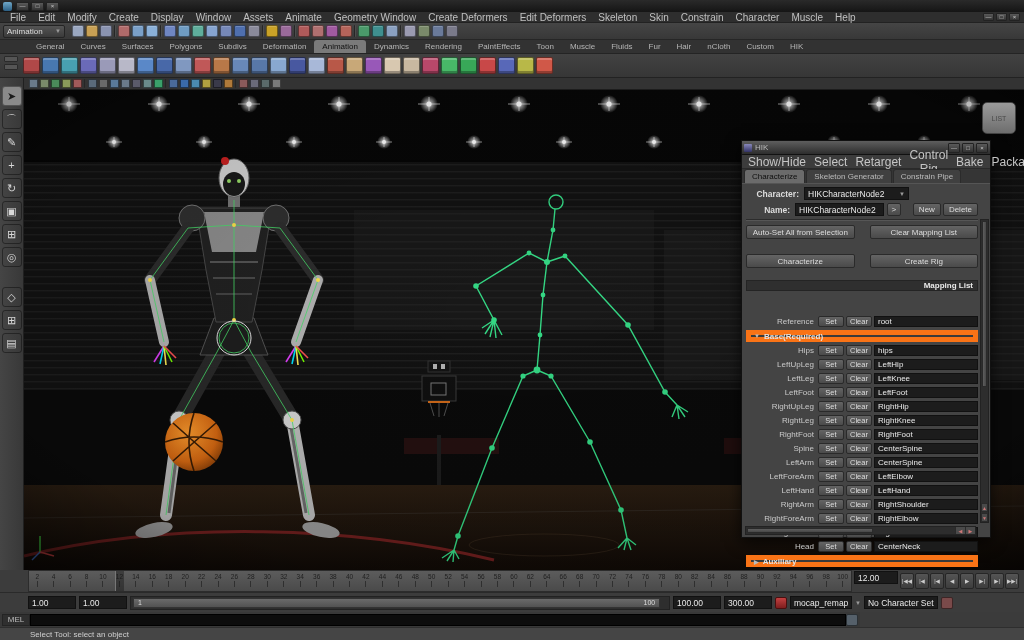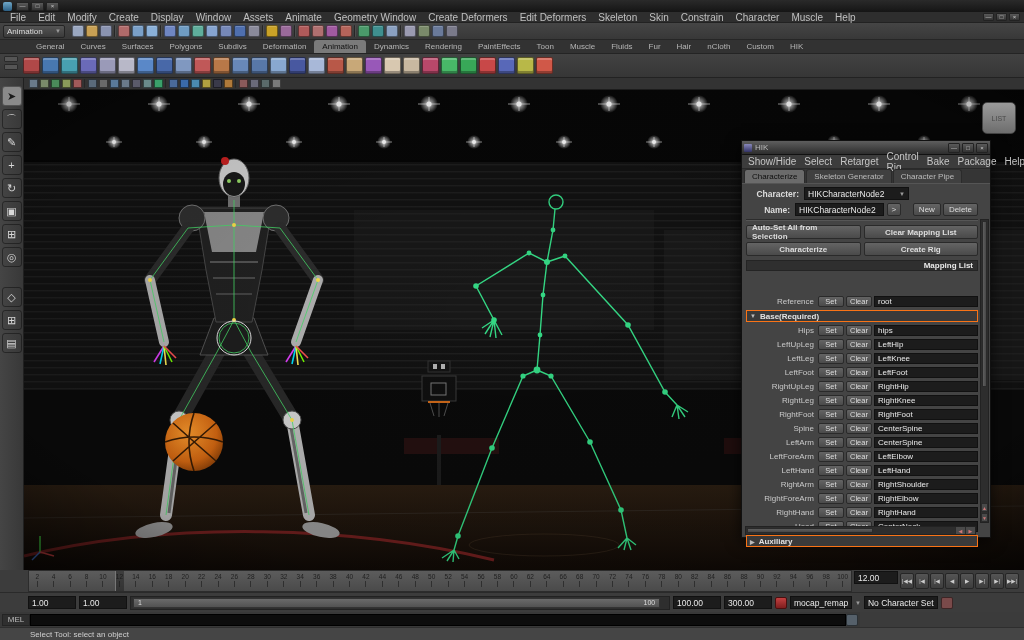--- a/index.html
+++ b/index.html
@@ -46,41 +46,41 @@
   .viewport { position:absolute; left:24px; top:90px; width:1000px; height:480px; background:#000; overflow:hidden; }
   .listbtn { position:absolute; right:8px; top:12px; width:34px; height:32px; background:linear-gradient(#9a9a9a,#6e6e6e); border-radius:5px; border:1px solid #444; color:#4a4a4a; font-size:7px; display:flex; align-items:center; justify-content:center; }
 
   
   .hik { position:absolute; left:741px; top:140px; width:250px; height:398px; background:#444; border:1px solid #111; box-shadow:0 4px 14px rgba(0,0,0,.7); font-size:9px; }
   .hik-title { height:14px; background:linear-gradient(#5e5e5e,#2d2d2d); display:flex; align-items:center; padding:0 2px; border-bottom:1px solid #111; }
   .hik-title .hicon { width:8px; height:8px; background:linear-gradient(#88b,#336); border-radius:1px; margin-right:3px; }
   .hik-title .htext { flex:1; font-size:8px; color:#bbb; }
   .hik-title .winbtn { width:12px; height:10px; font-size:6px; line-height:8px; }
   .hik-menu { height:14px; background:#3c3c3c; border-bottom:1px solid #2a2a2a; display:flex; align-items:center; padding:0 2px; }
-  .hik-menu .menu-item { font-size:10px; color:#c5c5c5; padding:0 4px; }
+  .hik-menu .menu-item { font-size:12px; color:#c5c5c5; padding:0 4px;text-align:center; }
   .hik-tabs { height:15px; background:#353535; display:flex; align-items:flex-end; padding-left:2px; border-bottom:1px solid #555; }
   .hik-tab { font-size:8px; color:#bbb; padding:2px 7px; border-radius:3px 3px 0 0; background:#404040; margin-right:1px; border:1px solid #2b2b2b; border-bottom:none; }
   .hik-tab.active { background:#6b6b6b; color:#0e0e0e; }
   .hik-body { position:relative; padding:3px 12px 0 4px; }
   .hrow { display:flex; align-items:center; margin-bottom:3px; }
   .hlabel { width:58px; text-align:right; padding-right:5px; color:#ddd; font-weight:bold; font-size:8.5px; }
   .hfield { background:#1c1c1c; border:1px solid #111; color:#e9e9e9; font-size:8.5px; height:13px; padding:0 3px; display:flex; align-items:center; }
   .hselect { width:105px; justify-content:space-between; }
   .hselect .arr { color:#999; font-size:6px; }
   .hbtn { background:linear-gradient(#646464,#4a4a4a); border:1px solid #2a2a2a; border-radius:2px; color:#ddd; font-size:8px; height:13px; padding:0 5px; display:flex; align-items:center; justify-content:center; }
   .hsep { height:2px; border-top:1px solid #2c2c2c; border-bottom:1px solid #565656; margin:3px 0 4px; }
-  .bigbtns { display:grid; grid-template-columns:1fr 1fr; gap:3px; margin-bottom:4px;font-weight:bold; }
+  .bigbtns { display:grid; grid-template-columns:1fr 1fr; gap:15px; margin-bottom:12px; }
   .bigbtn { height:14px; font-size:8px; }
   .maphdr { background:#2f2f2f; border:1px solid #242424; height:11px; display:flex; align-items:center; justify-content:flex-end; padding-right:4px; font-size:8px; font-weight:bold; color:#e8e8e8; margin-bottom:2px; }
   .maparea { height:252px; overflow:hidden;margin-top:24px; }
   .mrow { display:flex; align-items:center; height:13px; margin-bottom:1px; }
   .mlabel { width:72px; text-align:right; padding-right:4px; color:#c9c9c9; font-size:8px; }
   .mset, .mclear { width:26px; flex:none; height:11px; font-size:7.5px; padding:0; margin-right:2px; }
   .mvalue { flex:1; height:11px; font-size:8px; }
-  .secthdr { background:#3a3a3a; border:1px solid #f97316; height:12px; display:flex; align-items:center; font-size:8px; font-weight:bold; color:#e2e2e2; margin:2px 0; padding-left:3px; }
+  .secthdr { background:#3a3a3a; border:5px solid #f97316; height:12px; display:flex; align-items:center; font-size:8px; font-weight:bold; color:#e2e2e2; margin:2px 0; padding-left:3px; }
   .secthdr .tri { font-size:6px; margin-right:4px; color:#bbb; }
   .vscroll { position:absolute; right:1px; top:78px; bottom:14px; width:9px; background:#2d2d2d; border:1px solid #222; }
   .vscroll .thumb { position:absolute; left:1px; right:1px; top:1px; height:55%; background:linear-gradient(90deg,#5e5e5e,#474747); border:1px solid #2a2a2a; }
   .vscroll .sarr { position:absolute; left:0; right:0; height:9px; background:#4a4a4a; border:1px solid #2a2a2a; color:#c77; font-size:5px; text-align:center; line-height:8px; }
   .hscroll { position:absolute; left:3px; right:14px; bottom:2px; height:9px; background:#2d2d2d; border:1px solid #222; display:flex; }
   .hscroll .thumb { margin:1px; width:55%; background:linear-gradient(#5e5e5e,#474747); border:1px solid #2a2a2a; }
   .hscroll .sarr { width:10px; height:100%; background:#4a4a4a; border-left:1px solid #2a2a2a; color:#c77; font-size:5px; text-align:center; line-height:8px; margin-left:auto; }
   .hscroll .sarr + .sarr { margin-left:0; }
 
   
@@ -593,21 +593,21 @@
         <span class="menu-item">Retarget</span>
         <span class="menu-item">Control Rig</span>
         <span class="menu-item">Bake</span>
         <span class="menu-item">Package</span>
         <span class="menu-item">Help</span>
       </div>
     <div class="hik-tabs" id="hiktabs">
 
     <span class="hik-tab active">Characterize</span>
         <span class="hik-tab">Skeleton Generator</span>
-        <span class="hik-tab">Character Pipe</span>
+        <span class="hik-tab">Constrain Pipe</span>
       </div>
     <div class="hik-body">
       <div class="hrow">
         <span class="hlabel">Character:</span>
         <span class="hfield hselect">
           <span>HIKCharacterNode2</span>
           <span class="arr">▼</span>
         </span>
       </div>
       <div class="hrow">

